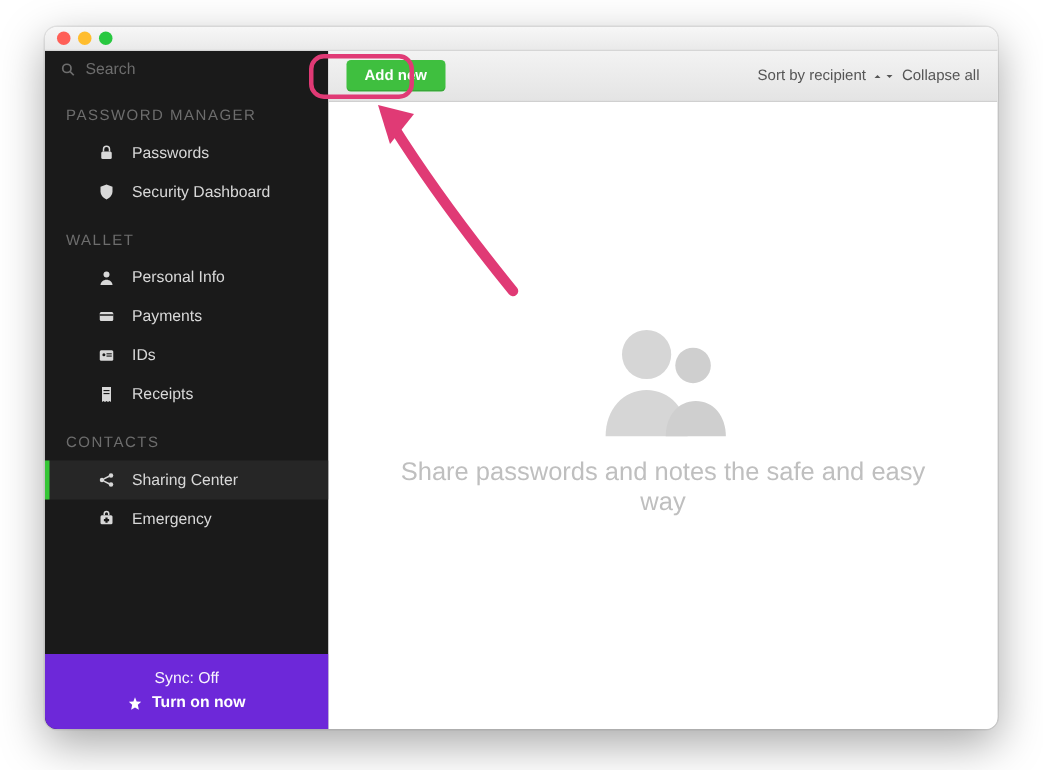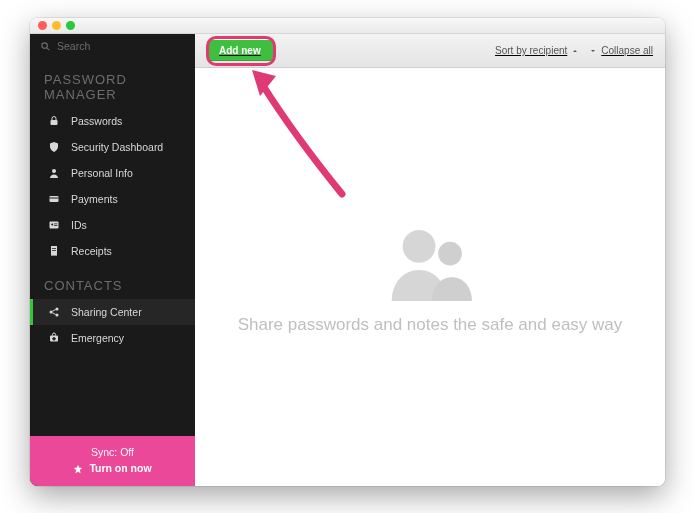--- a/index.html
+++ b/index.html
@@ -10,45 +10,45 @@
     display: flex; flex-direction: column; background: #fff;
   }
   .titlebar {
     height: 16px; background: linear-gradient(#f7f7f7,#eaeaea); border-bottom: 1px solid #d6d6d6;
     display: flex; align-items: center; padding: 0 8px; gap: 5px;
   }
   .tl-dot { width: 9px; height: 9px; border-radius: 50%; }
   .tl-red { background: #ff5f57; } .tl-yel { background: #ffbd2e; } .tl-grn { background: #28c840; }
   .body { flex: 1; display: flex; min-height: 0; }
   
-  .sidebar { width: 165px; background: #1a1a1a; color: #d8d8d8; display: flex; flex-direction: column; font-size: 10.5px; }
+  .sidebar { width: 189px; background: #1a1a1a; color: #d8d8d8; display: flex; flex-direction: column; font-size: 10.5px; }
   .search { display: flex; align-items: center; gap: 6px; padding: 6px 10px; color: #7b7b7b; }
   .search input {
     background: transparent; border: none; outline: none; color: #c8c8c8; font-size: 10.5px; width: 100%;
   }
   .search input::placeholder { color: #6d6d6d; }
-  .section-title { color: #6d6d6d; font-size: 13px; letter-spacing: 1px; padding: 14px 12px 6px 14px; text-transform: uppercase; }
+  .section-title { color: #6d6d6d; font-size: 10px; letter-spacing: 1px; padding: 14px 12px 6px 14px; text-transform: uppercase; }
   .nav-item {
-    display: flex; align-items: flex-end; gap: 10px; padding: 7px 12px 7px 14px; color: #d8d8d8; cursor: pointer;
+    display: flex; align-items: flex-end; gap: 10px; padding: 7px 12px 7px 31px; color: #d8d8d8; cursor: pointer;
     border-left: 3px solid transparent;
   }
   .nav-item.active { background: #262626; border-left-color: #35c635; }
   .nav-item .ico { width: 14px; display: flex; justify-content: center; color: #d8d8d8; }
   .nav-item .lbl { font-size: 10.5px; }
   .sidebar .spacer { flex: 1; }
   .sync {
-    background: #ec4899; color: #fff; text-align: center; padding: 10px 6px 12px 6px;
+    background: #6d28d9; color: #fff; text-align: center; padding: 10px 6px 12px 6px;
   }
   .sync .s1 { font-size: 10.5px; opacity: .95; margin-bottom: 4px; }
   .sync .s2 { font-size: 10.5px; font-weight: 600; display: flex; align-items: flex-end; justify-content: center; gap: 6px; }
   
   .main { flex: 1; display: flex; flex-direction: column; background: #fff; }
   .toolbar {
     height: 34px; background: linear-gradient(#f3f3f3,#e4e4e4); border-bottom: 1px solid #d0d0d0;
-    display: flex; align-items: center; padding: 0 12px; gap: 10px; text-decoration: underline;
+    display: flex; align-items: center; padding: 0 12px; 
   }
   .btn-green {
     background: #3fbf3f; color: #fff; border: none; border-radius: 3px; padding: 5px 12px;
     font-size: 10px; font-weight: 600; box-shadow: inset 0 -1px 0 rgba(0,0,0,0.12); cursor: pointer;
   }
   .toolbar .tspacer { flex: 1; }
   .toolbar .tlink { font-size: 10px; color: #555; display: flex; align-items: center; gap: 4px; cursor: pointer; }
   .content {
     flex: 1; display: flex; flex-direction: column; align-items: center; justify-content: center;
     color: #bdbdbd; padding: 0 32px; text-align: center; gap: 14px; border-radius: 31px;
@@ -102,20 +102,21 @@
       </div>
       <div class="nav-item">
         <span class="ico">
           <svg width="12" height="12" viewBox="0 0 24 24" fill="#d8d8d8">
               <path d="M12 2l8 3v6c0 5-3.5 9-8 11-4.5-2-8-6-8-11V5z"></path>
             </svg>
         </span>
         <span class="lbl">Security Dashboard</span>
       </div>
 
+      <div class="section-title">WALLET</div>
       <div class="nav-item">
         <span class="ico">
           <svg width="12" height="12" viewBox="0 0 24 24" fill="#d8d8d8">
               <circle cx="12" cy="8" r="4"></circle>
               <path d="M4 22c0-4 4-7 8-7s8 3 8 7z"></path>
             </svg>
         </span>
         <span class="lbl">Personal Info</span>
       </div>
       <div class="nav-item">

